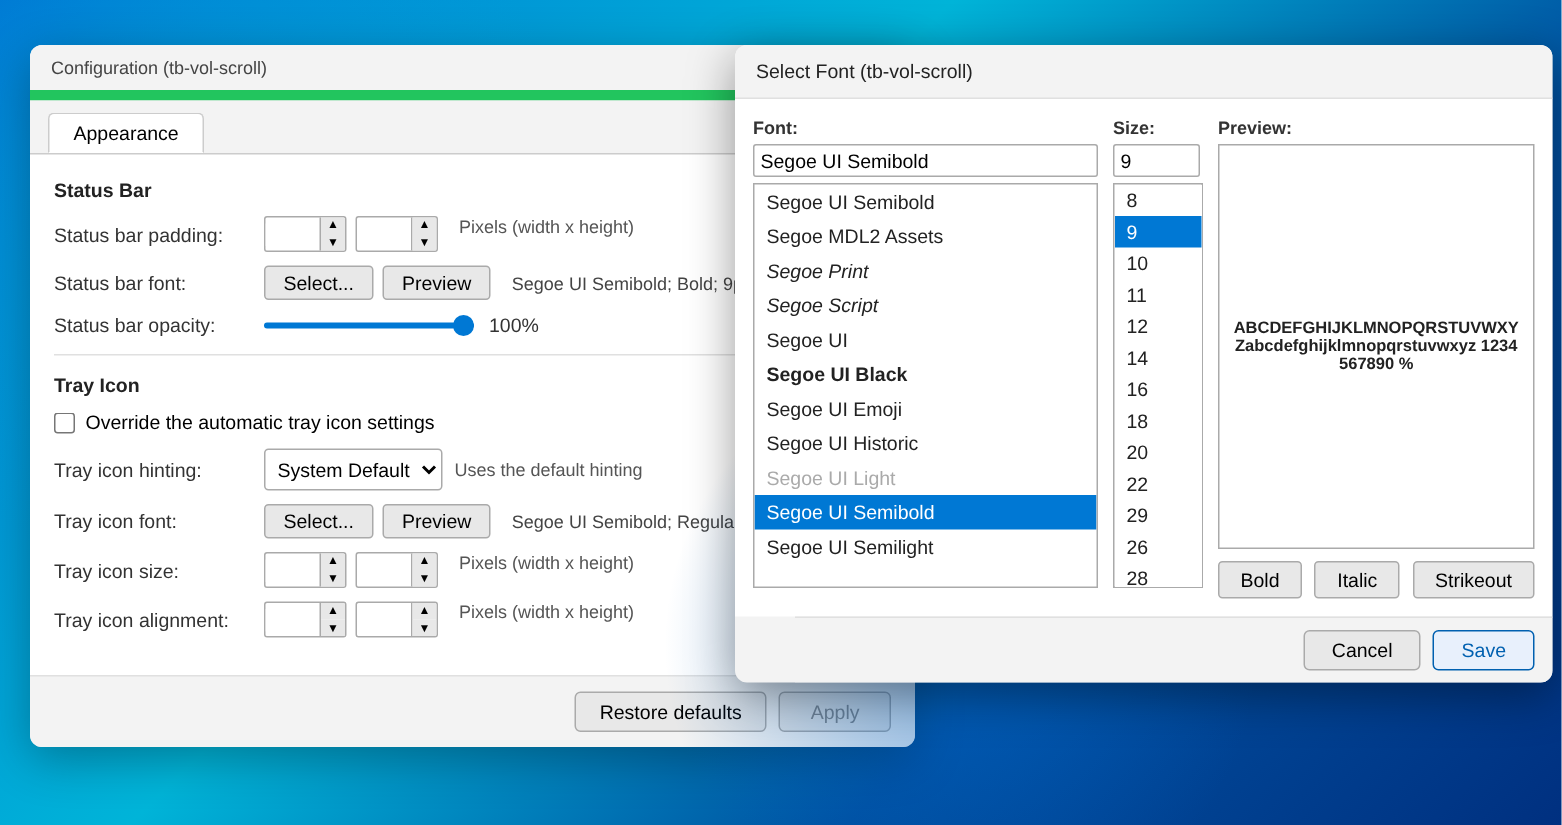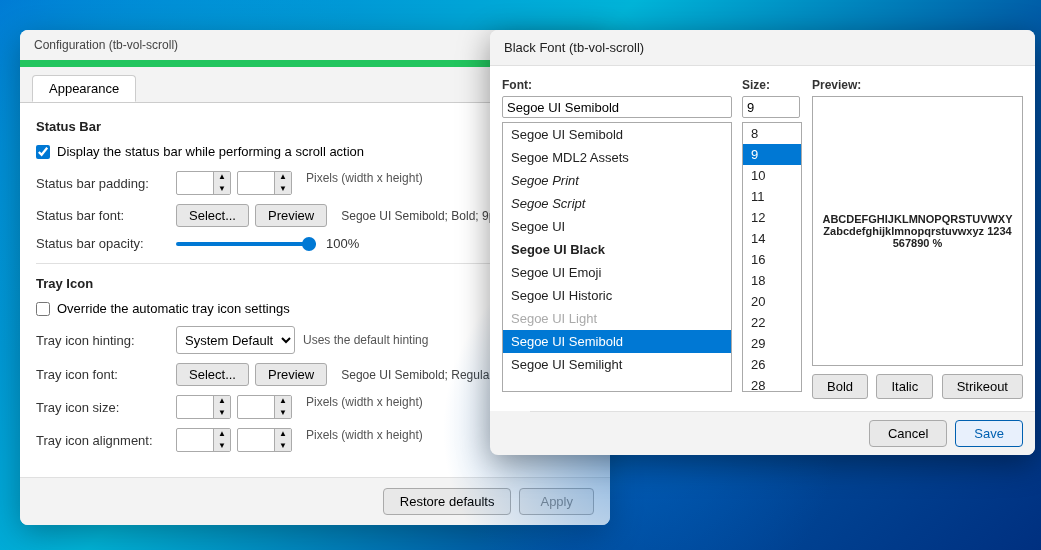--- a/index.html
+++ b/index.html
@@ -466,24 +466,20 @@
   </div>
 
   <div class="config-tabs">
     <button class="tab-btn active">Appearance</button>
   </div>
 
   <div class="config-body">
 
     <div class="section-title">Status Bar</div>
 
-    <div class="checkbox-row">
-      <input type="checkbox" checked="" style="">
-      <label>Display the status bar while performing a scroll action</label>
-    </div>
 
     <div class="form-row">
       <span class="form-label">Status bar padding:</span>
       <div class="spinner-group">
         <div class="spinner-box">
           <input type="text" style="">
           <div class="spinner-arrows">
             <button>▲</button>
             <button>▼</button>
           </div>
@@ -589,21 +585,21 @@
     </div>
   </div>
 
   <div class="config-footer">
     <button class="btn-restore">Restore defaults</button>
     <button class="btn-apply">Apply</button>
   </div>
 </div>
 
 <div class="font-dialog">
-  <div class="font-titlebar">Black Font (tb-vol-scroll)</div>
+  <div class="font-titlebar">Select Font (tb-vol-scroll)</div>
 
   <div class="font-body">
 
     <div class="font-column">
       <div class="font-column-label">Font:</div>
       <input type="text" value="Segoe UI Semibold" style="width: 230px; height: 22px; border: 1px solid rgb(170, 170, 170); border-radius: 2px; font-size: 13px; padding: 2px 4px; margin-bottom: 4px; outline: none;">
       <div class="font-list">
         <div class="font-list-item">Segoe UI Semibold</div>
         <div class="font-list-item">Segoe MDL2 Assets</div>
         <div class="font-list-item italic-style">Segoe Print</div>

